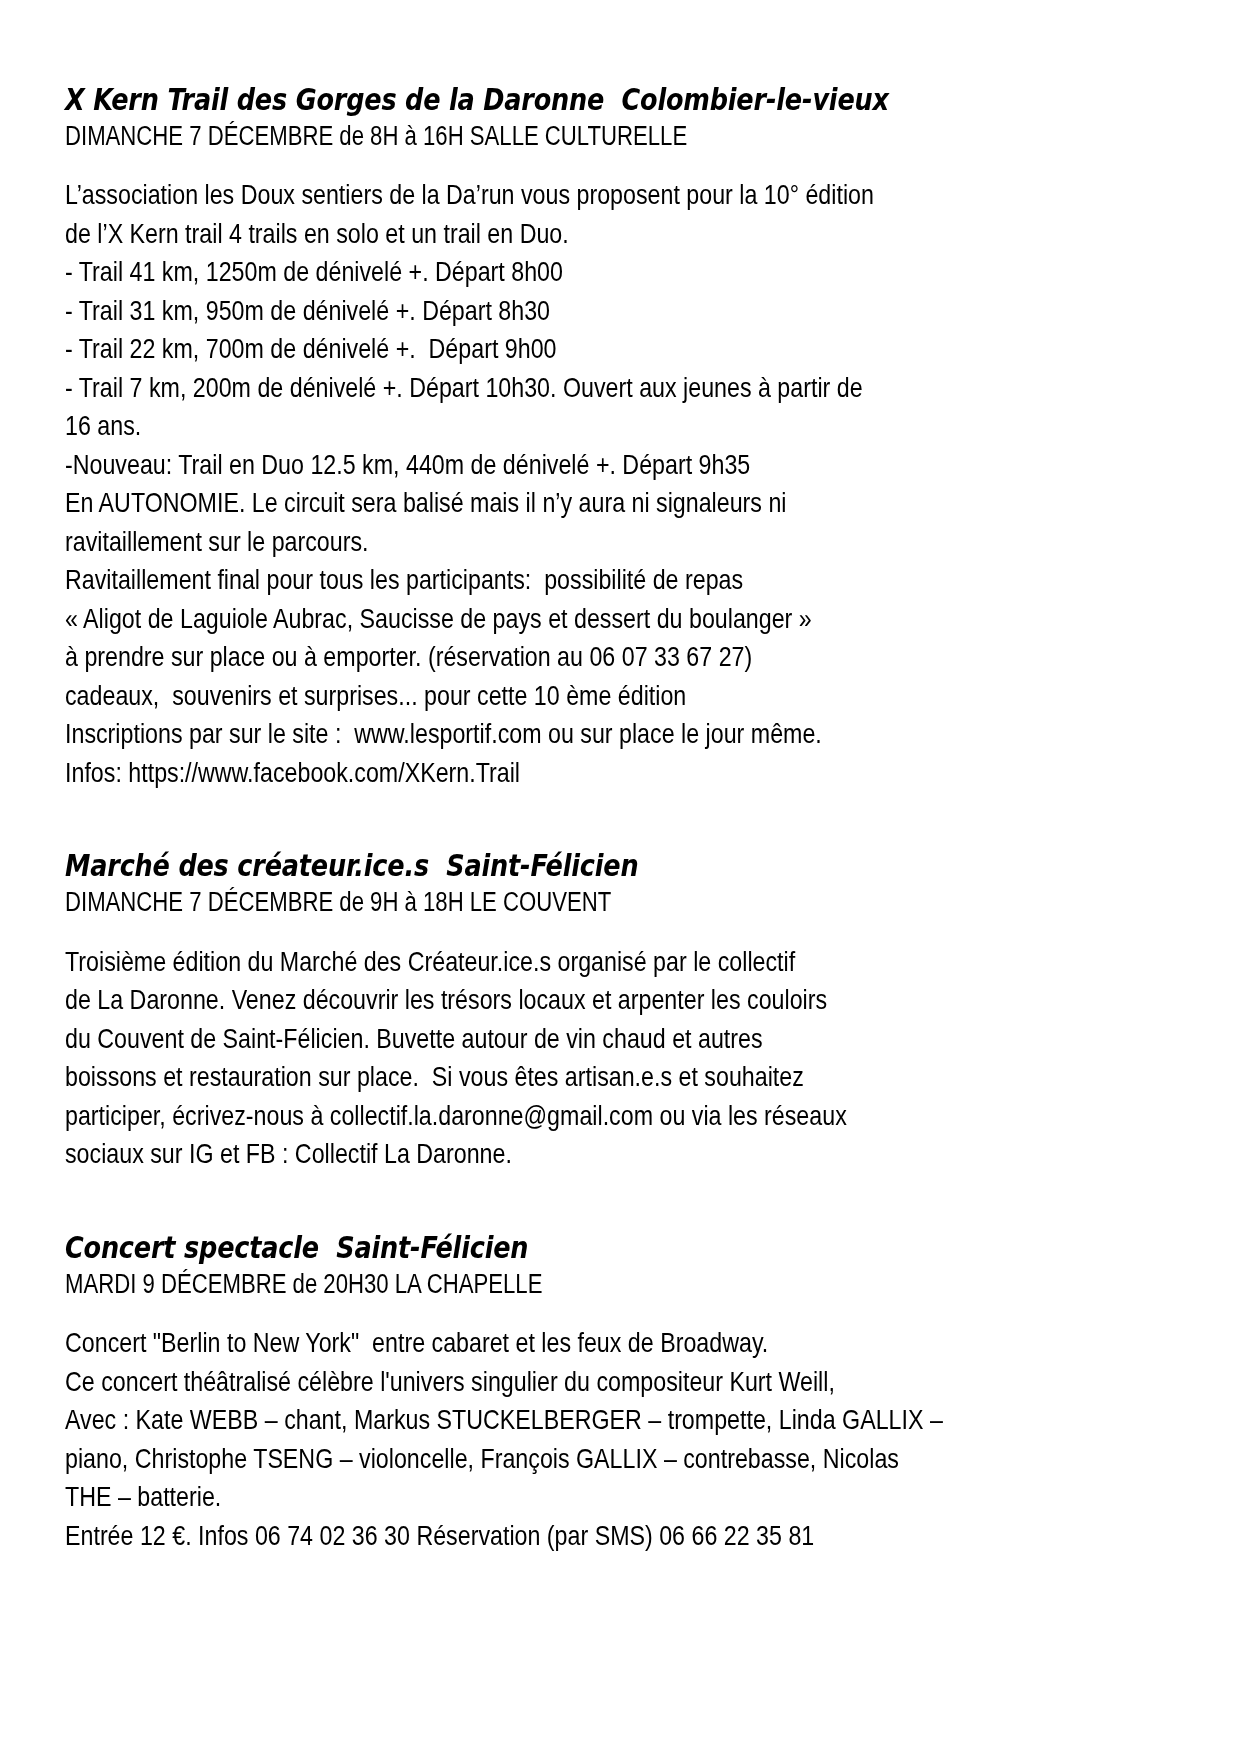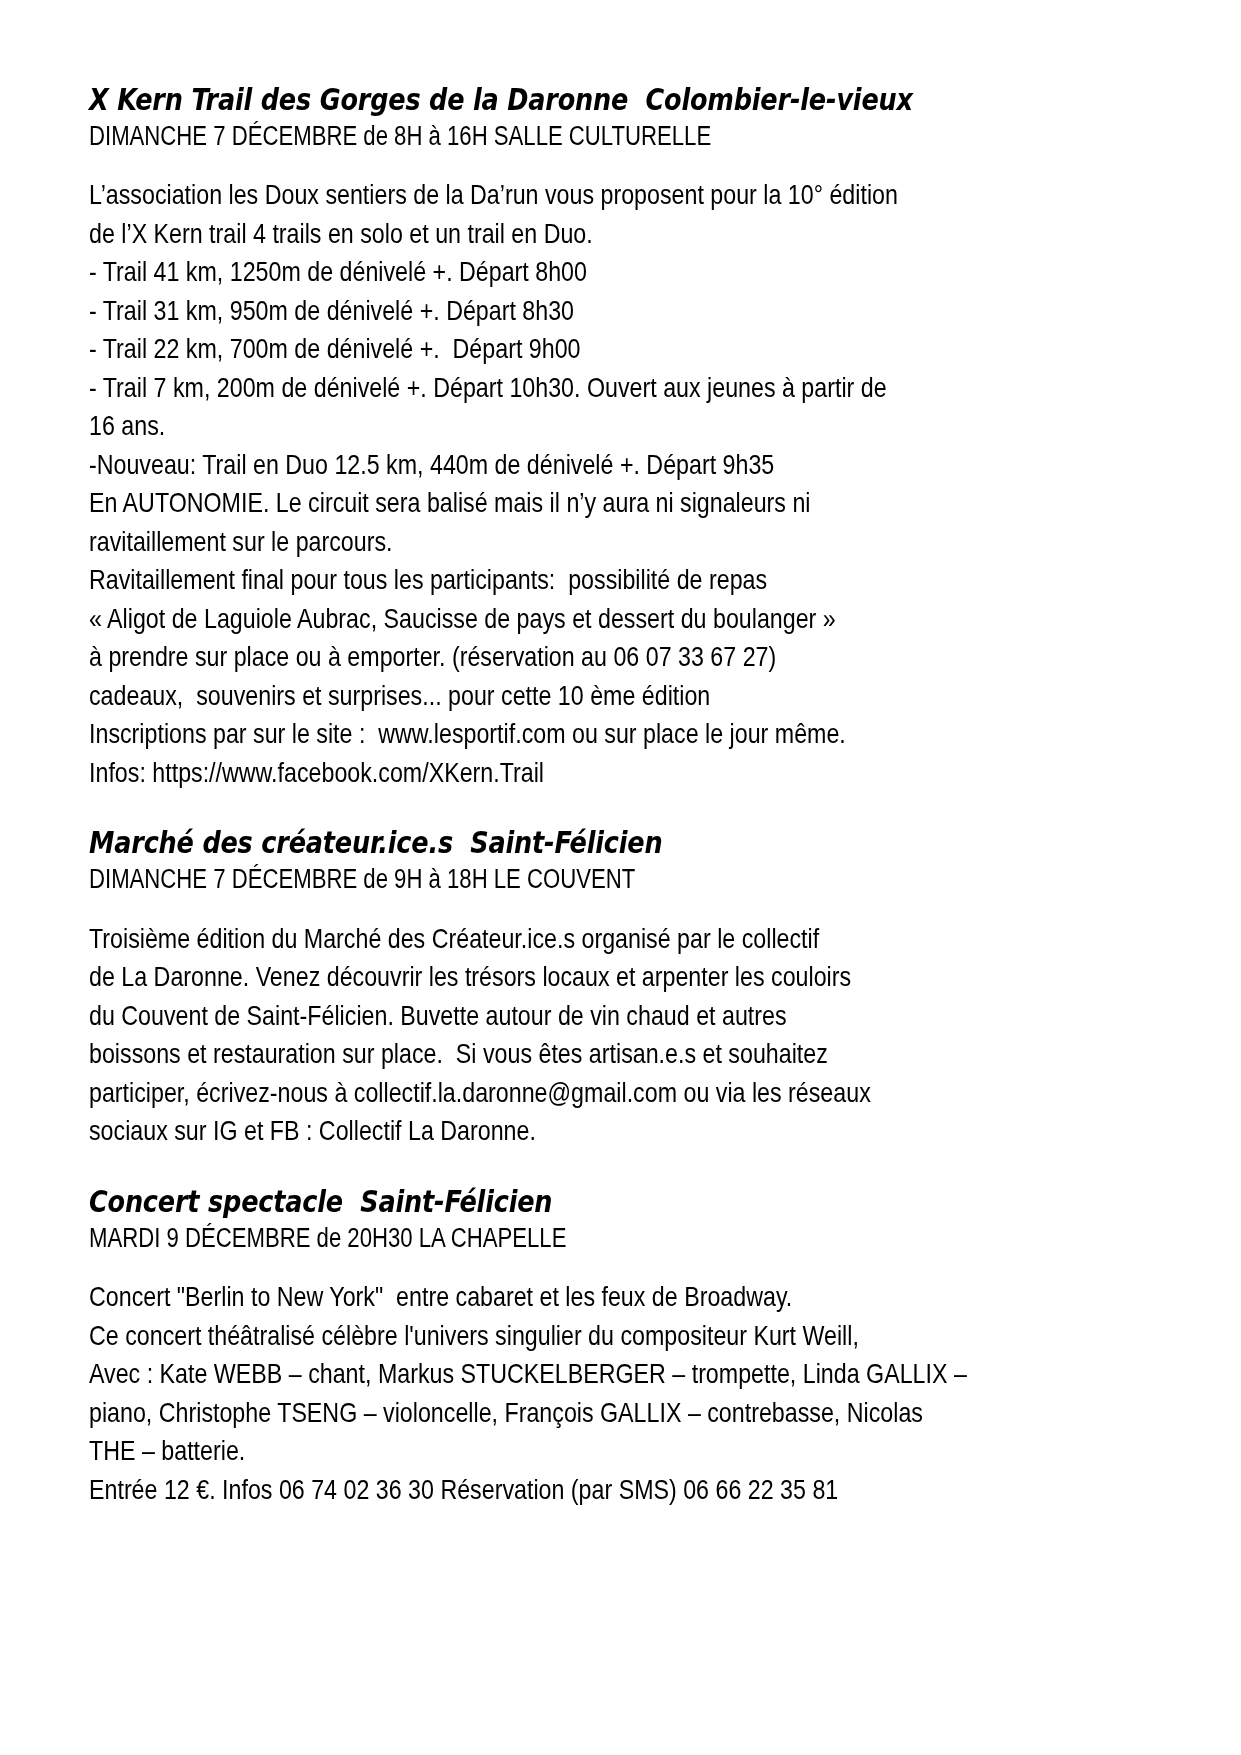--- a/index.html
+++ b/index.html
@@ -13,30 +13,30 @@
     height: 1755px;
     font-family: "Liberation Sans", sans-serif;
     color: #000000;
     -webkit-font-smoothing: antialiased;
   }
   .page {
     position: relative;
     width: 1241px;
     height: 1755px;
     box-sizing: border-box;
-    padding: 82px 120px 40px 89px;
+    padding: 82px 120px 40px 65px;
     background: #ffffff;
   }
 
   
   .event {
     margin: 0 0 0 0;
   }
   .event + .event {
-    margin-top: 33px;
+    margin-top: 56px;
   }
 
   
   .event-title {
     font-family: "DejaVu Sans Condensed", "DejaVu Sans", sans-serif;
     font-weight: 700;
     font-style: italic;
     font-size: 30.5px;
     line-height: 1.18;
     letter-spacing: -0.2px;

